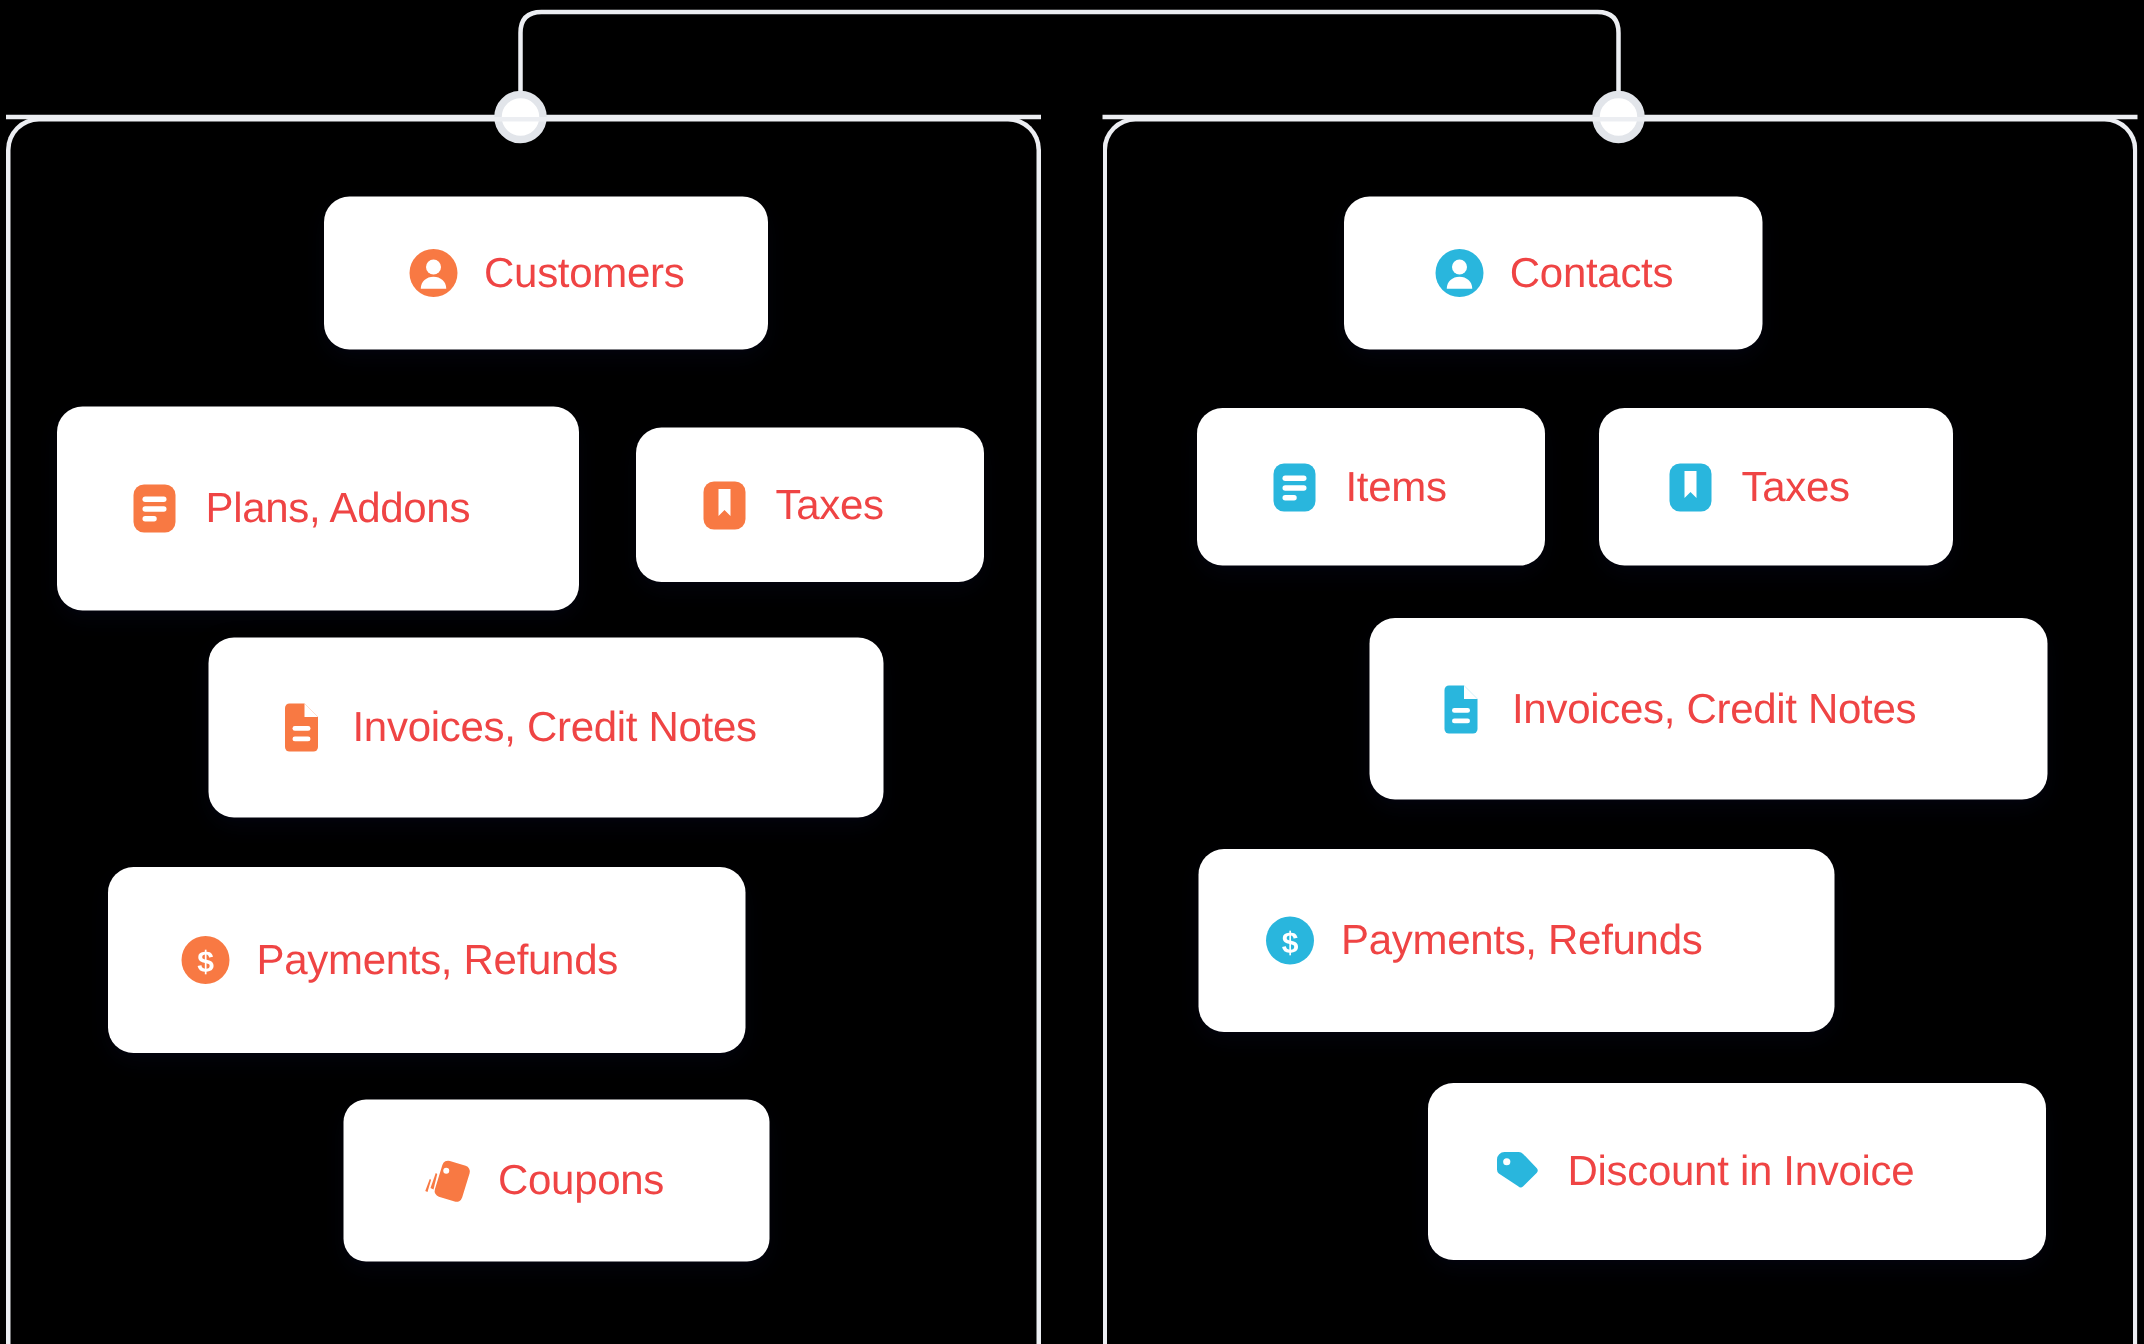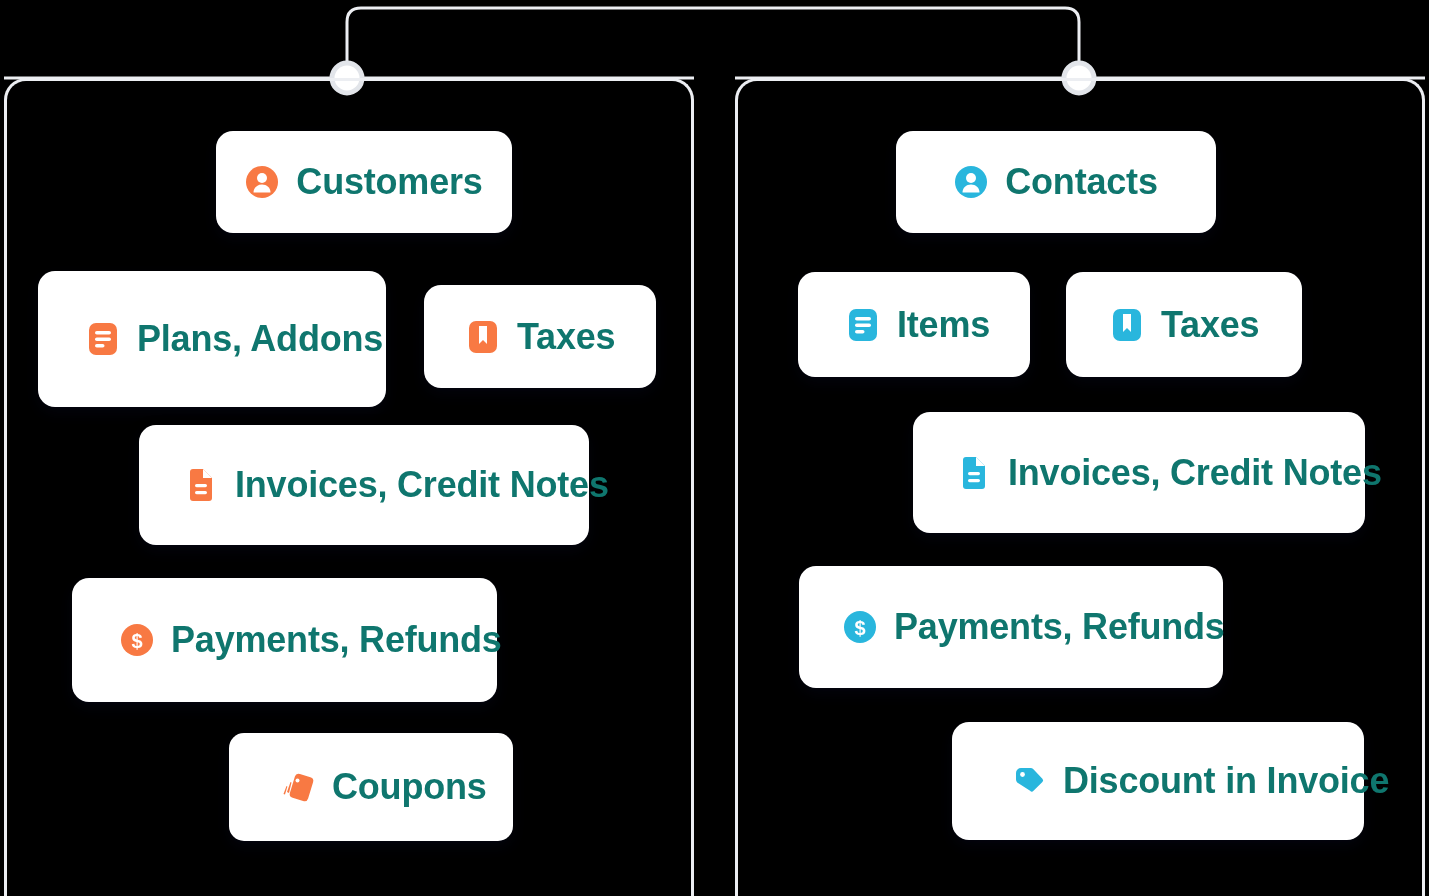--- a/index.html
+++ b/index.html
@@ -59,42 +59,42 @@
     width: 34px;
     height: 34px;
     display: flex;
     align-items: center;
     justify-content: center;
     margin-right: 17px;
   }
   .card-icon svg { display: block; }
 
   .card-label {
-    font-size: 36px;
+    font-size: 28px;
     letter-spacing: -0.2px;
-    color: #0f766e;
+    color: #ef4444;
     white-space: nowrap;
-    font-weight: 700;
+    font-weight: 400;
   }
 
   
   .c-customers  { left: 216px; top: 131px;  width: 296px; height: 102px; justify-content: center; padding: 0; }
   .c-plans      { left: 38px;  top: 271px;  width: 348px; height: 136px; padding-left: 48px; }
   .c-taxes-l    { left: 424px; top: 285px;  width: 232px; height: 103px; padding-left: 42px; }
   .c-invoices-l { left: 139px; top: 425px;  width: 450px; height: 120px; padding-left: 45px; }
   .c-payments-l { left: 72px;  top: 578px;  width: 425px; height: 124px; padding-left: 48px; }
   .c-coupons    { left: 229px; top: 733px;  width: 284px; height: 108px; padding-left: 52px; border-radius: 15px; }
 
   
-  .c-contacts   { left: 896px;  top: 131px; width: 320px; height: 102px; justify-content: center; padding: 0; }
+  .c-contacts   { left: 896px;  top: 131px; width: 279px; height: 102px; justify-content: center; padding: 0; }
   .c-items      { left: 798px;  top: 272px; width: 232px; height: 105px; padding-left: 48px; }
   .c-taxes-r    { left: 1066px; top: 272px; width: 236px; height: 105px; padding-left: 44px; }
   .c-invoices-r { left: 913px;  top: 412px; width: 452px; height: 121px; padding-left: 44px; }
   .c-payments-r { left: 799px;  top: 566px; width: 424px; height: 122px; padding-left: 44px; }
-  .c-discount   { left: 952px;  top: 722px; width: 412px; height: 118px; padding-left: 60px; }
+  .c-discount   { left: 952px;  top: 722px; width: 412px; height: 118px; padding-left: 42px; }
 </style>
 </head>
 <body>
 
 <div id="stage">
 
   <svg class="connector-svg" viewBox="0 0 1429 130" xmlns="http://www.w3.org/2000/svg">
 
     <path d="M 347 78 L 347 22 Q 347 8 361 8 L 1065 8 Q 1079 8 1079 22 L 1079 78" fill="none" stroke="#eceef2" stroke-width="3"></path>
 

